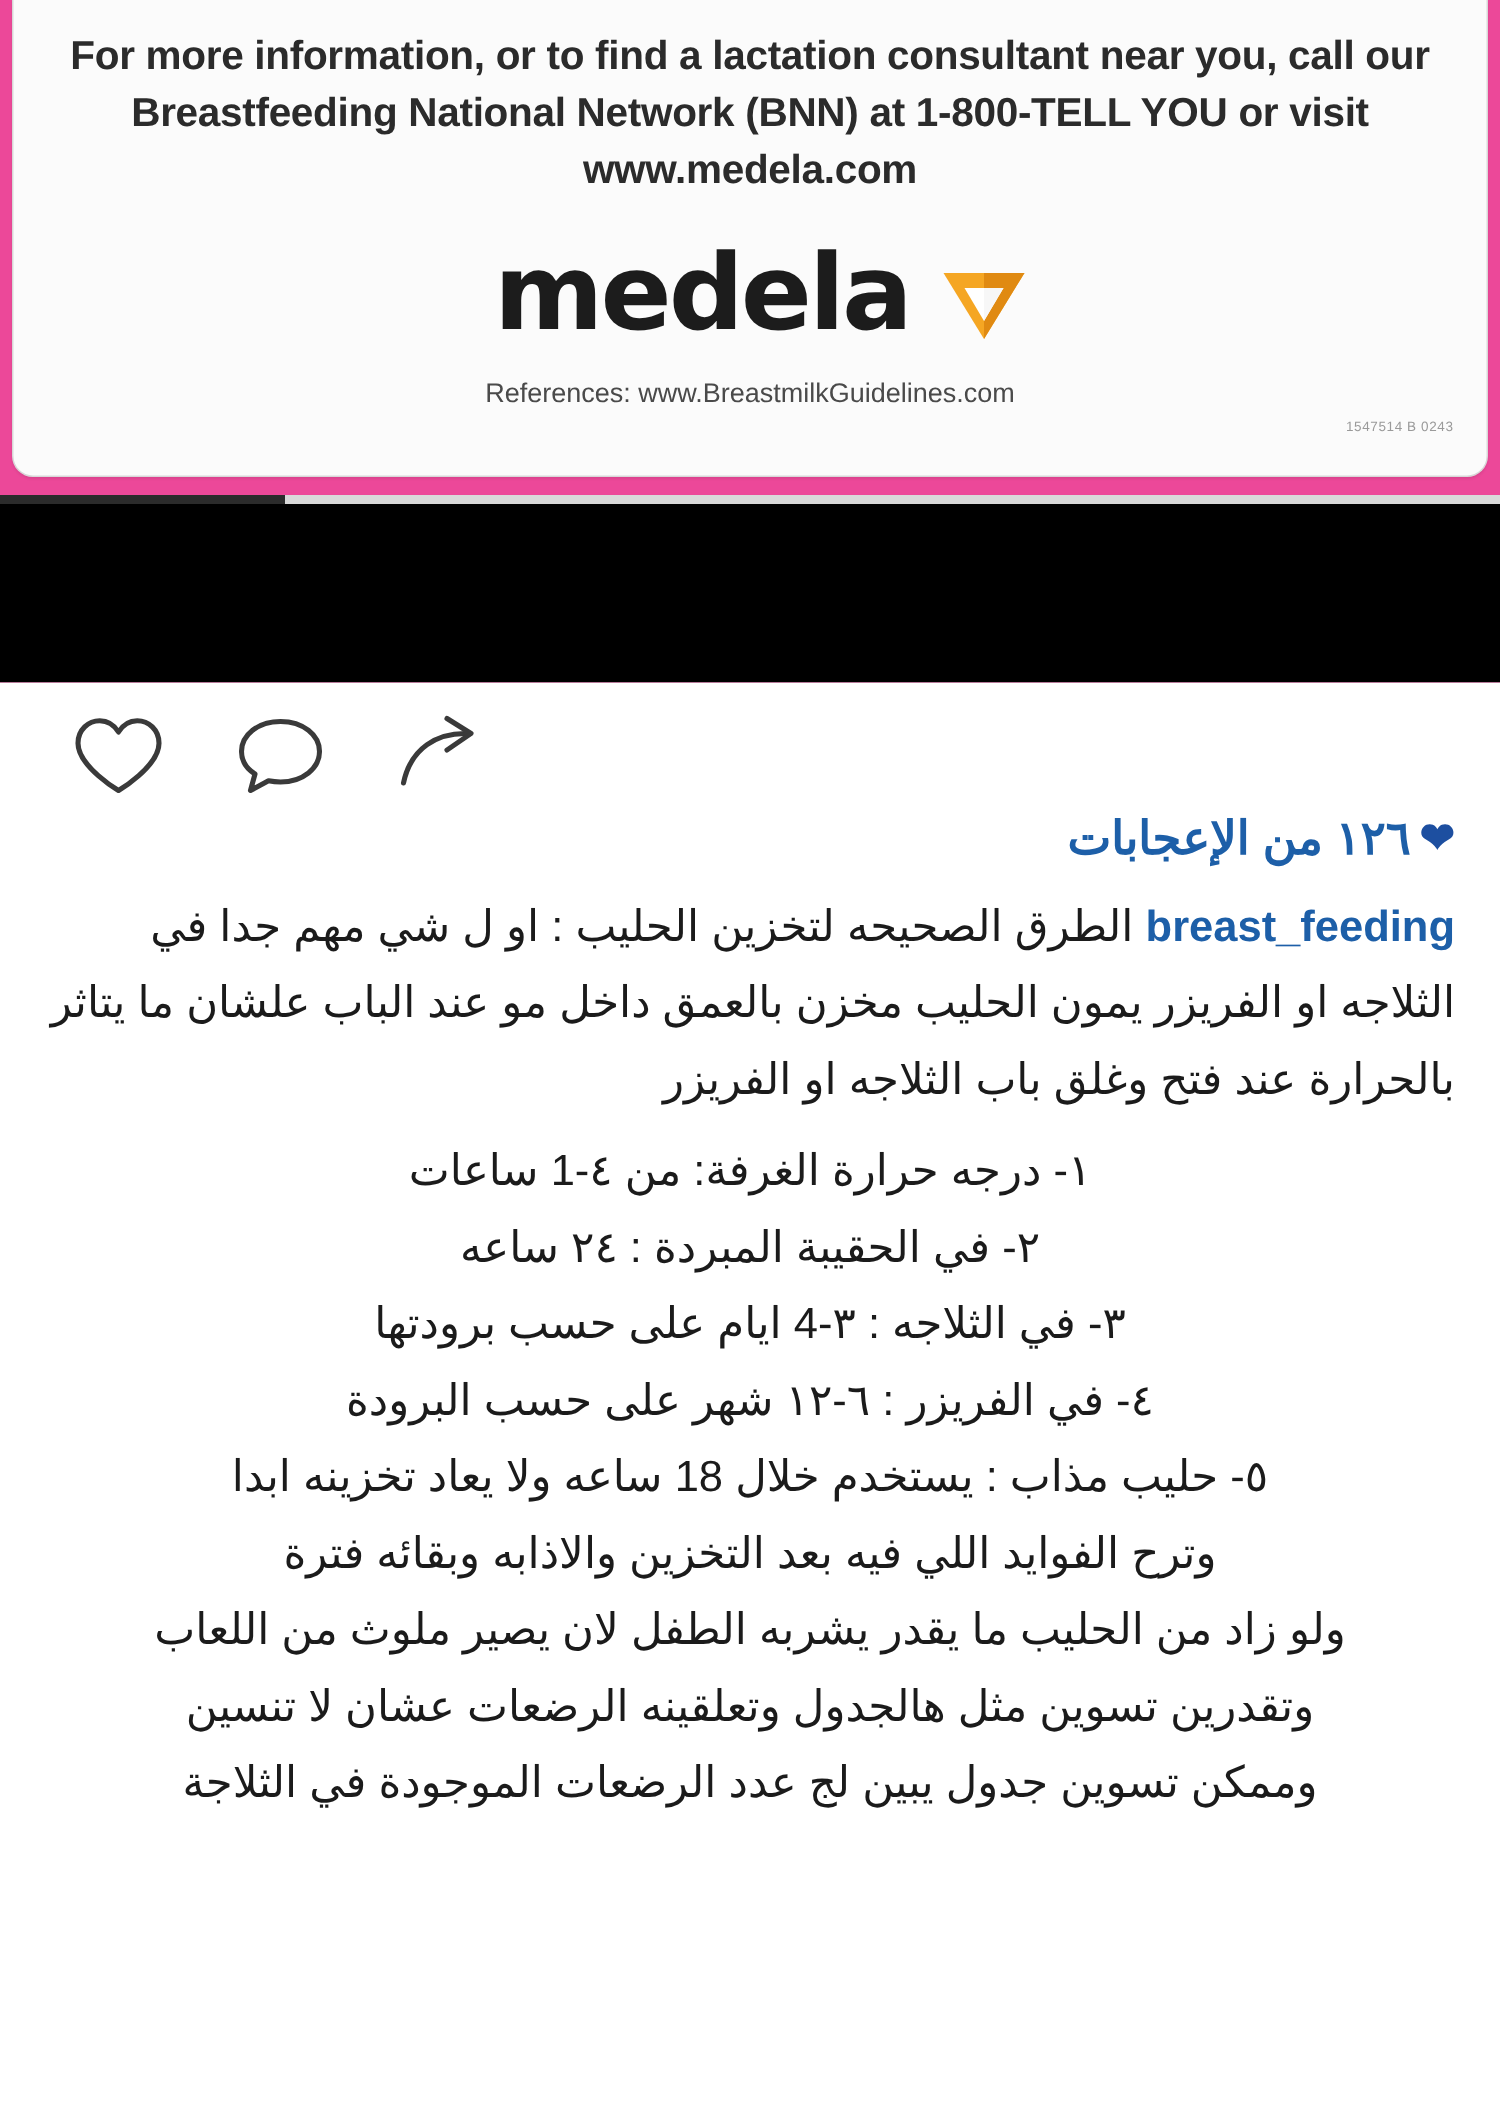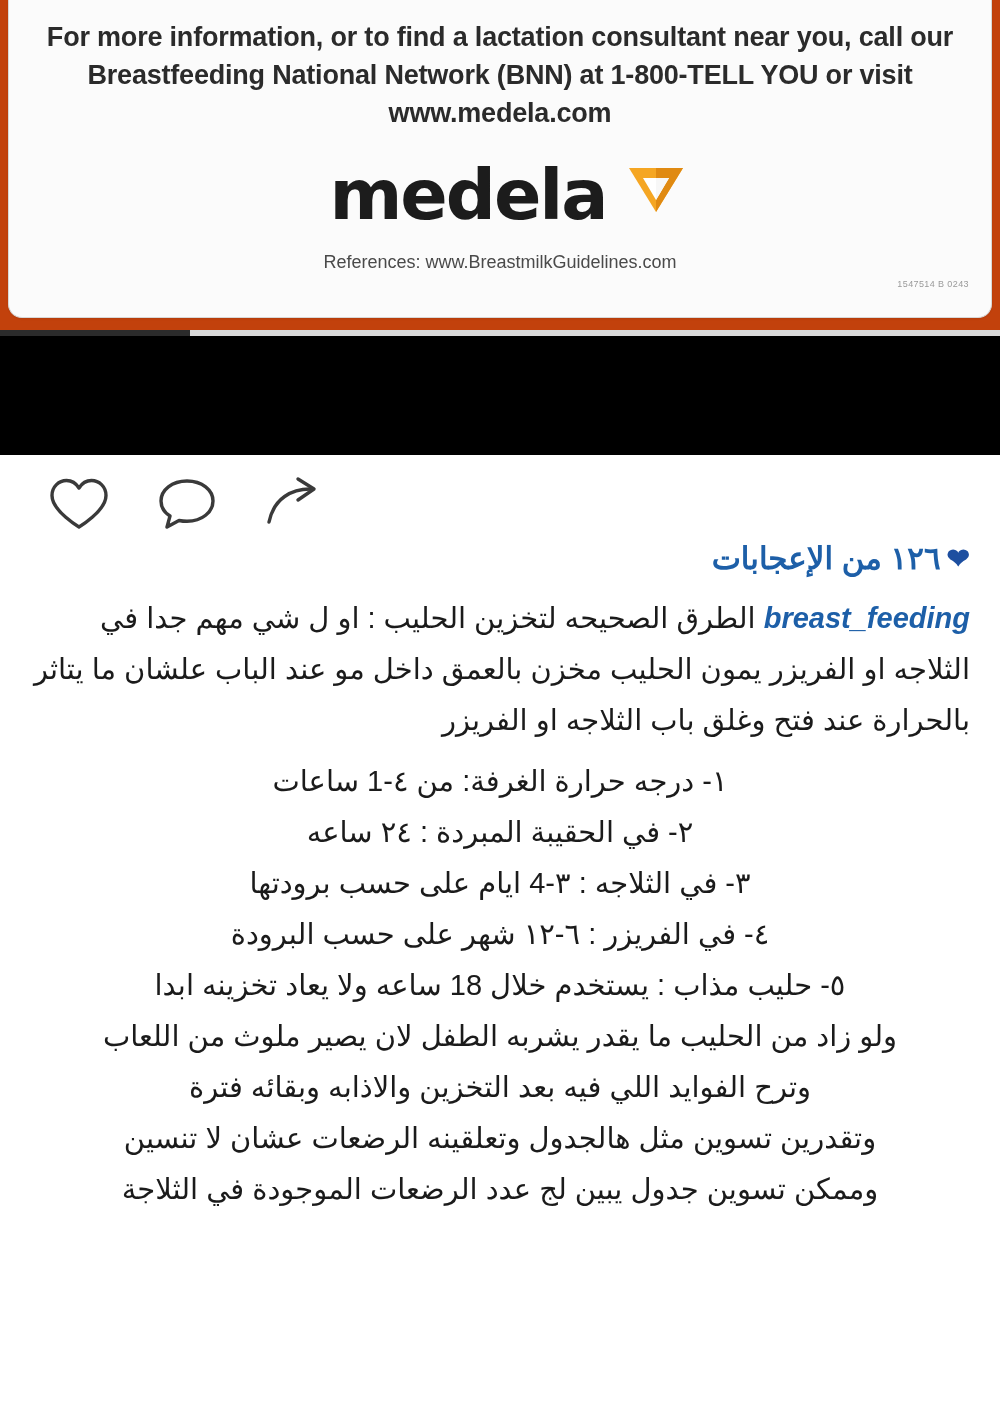--- a/index.html
+++ b/index.html
@@ -12,21 +12,21 @@
     height: 1404px;
     font-family: "Liberation Sans", sans-serif;
     overflow: hidden;
   }
 
   
   .media {
     position: relative;
     width: 1000px;
     height: 455px;
-    background: #c2410c;
+    background: #ec4899;
     overflow: hidden;
   }
   .flyer {
     position: absolute;
     left: 8px;
     top: 0px;
     width: 984px;
     height: 318px;
     background: #fbfbfb;
     border: 1px solid #d8d8d8;
@@ -47,21 +47,21 @@
     line-height: 38px;
     color: #2b2b2b;
     letter-spacing: -0.2px;
   }
   .flyer-logo-row {
     position: absolute;
     left: 16px;
     right: 0;
     top: 160px;
     display: flex;
-    align-items: flex-start;
+    align-items: flex-end;
     justify-content: center;
     gap: 18px;
   }
   .flyer-logo-word {
     font-family: "DejaVu Sans", sans-serif;
     font-weight: bold;
     font-size: 70px;
     line-height: 70px;
     color: #1c1c1c;
     letter-spacing: -2px;
@@ -159,21 +159,20 @@
     color: #1b1b1b;
     direction: rtl;
     text-align: right;
   }
   .username {
     color: #1d5fa8;
     font-weight: bold;
     font-family: "Liberation Sans", sans-serif;
     direction: ltr;
     unicode-bidi: embed;
-    font-style: italic;
   }
   .caption-lines {
     margin-top: 10px;
   }
   .caption-line {
     font-size: 29px;
     line-height: 51px;
     color: #1b1b1b;
     text-align: center;
     direction: rtl;
@@ -245,18 +244,18 @@
     <span class="username">breast_feeding</span>
     <span>الطرق الصحيحه لتخزين الحليب :  او ل شي مهم جدا في الثلاجه او الفريزر يمون الحليب مخزن بالعمق داخل مو عند الباب علشان ما يتاثر بالحرارة عند فتح وغلق باب الثلاجه او الفريزر</span>
   </div>
 
   <div class="caption-lines" id="caption-lines">
       <div class="caption-line ctr">١- درجه حرارة الغرفة: من ٤-1 ساعات</div>
       <div class="caption-line ctr">٢- في الحقيبة المبردة : ٢٤ ساعه</div>
       <div class="caption-line ctr">٣- في الثلاجه : ٣-4 ايام على حسب برودتها</div>
       <div class="caption-line ctr">٤- في الفريزر : ٦-١٢ شهر على حسب البرودة</div>
       <div class="caption-line ctr">٥- حليب مذاب : يستخدم خلال 18 ساعه ولا يعاد تخزينه ابدا</div>
+      <div class="caption-line ctr">وترح الفوايد اللي فيه بعد التخزين والاذابه وبقائه فترة</div>
       <div class="caption-line ctr">ولو زاد من الحليب ما يقدر يشربه الطفل لان يصير ملوث من اللعاب</div>
-      <div class="caption-line ctr">وترح الفوايد اللي فيه بعد التخزين والاذابه وبقائه فترة</div>
       <div class="caption-line ctr">وتقدرين تسوين مثل هالجدول وتعلقينه الرضعات عشان لا تنسين</div>
       <div class="caption-line ctr">وممكن تسوين جدول يبين لج عدد الرضعات الموجودة في الثلاجة</div>
     </div>
 </div>
 
 </body></html>

